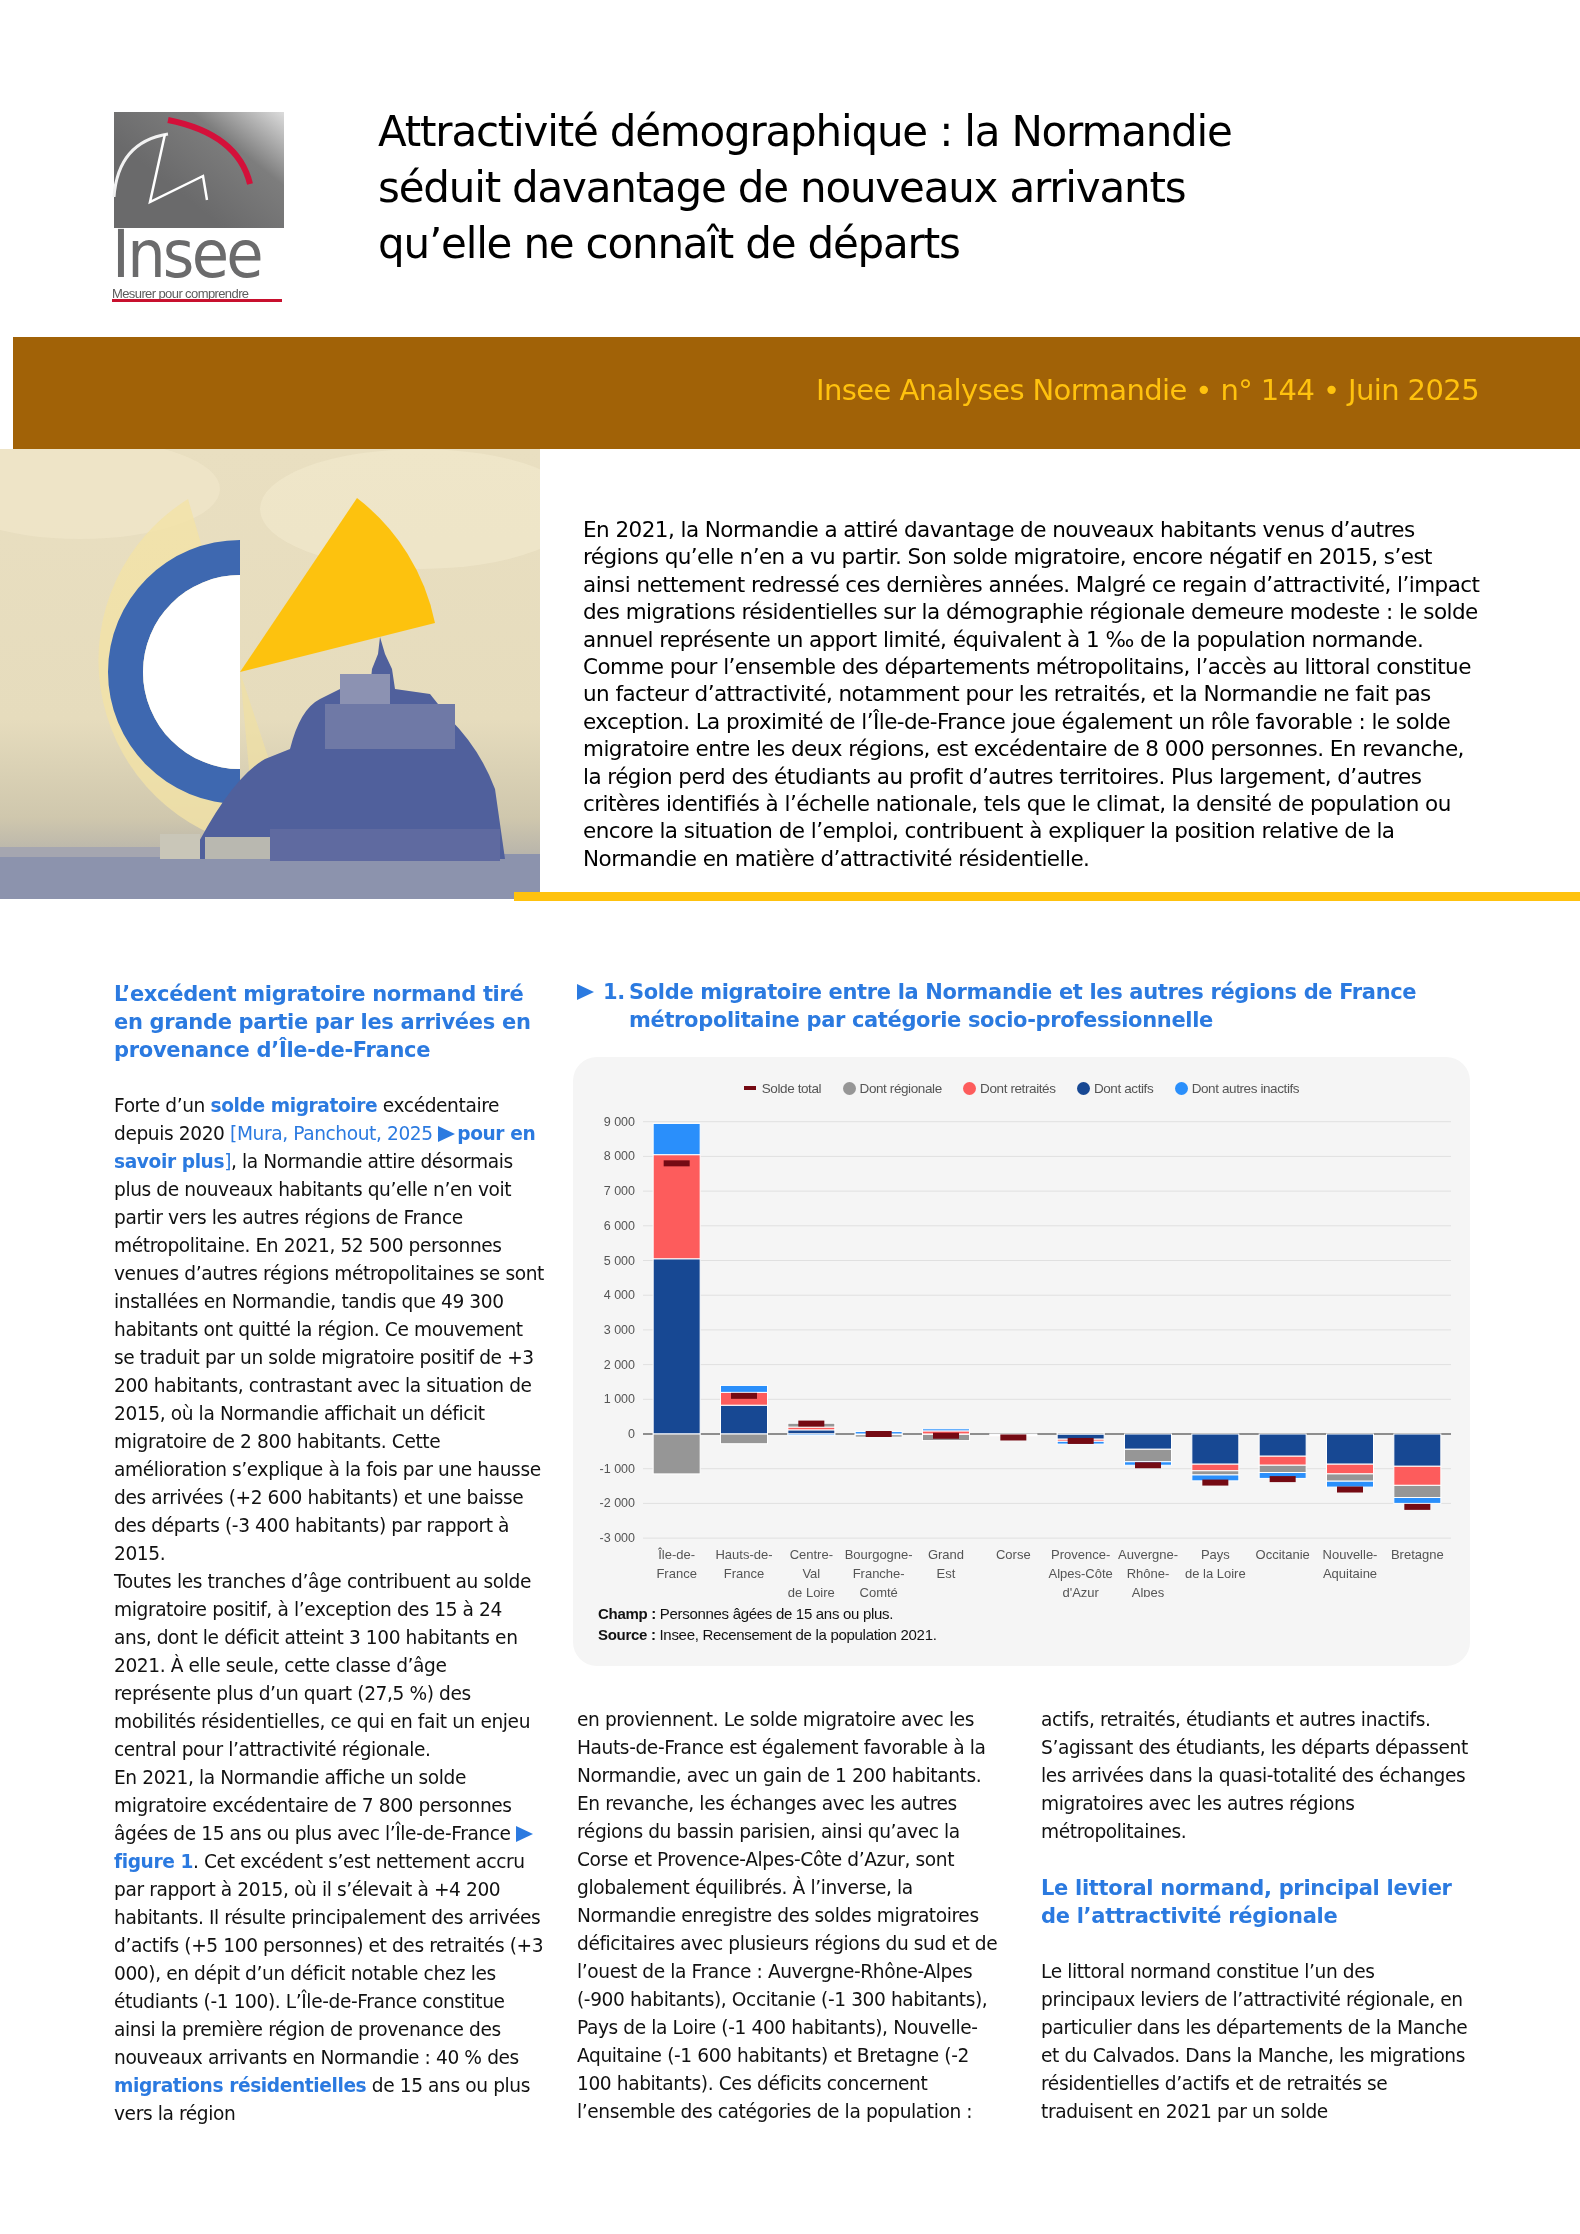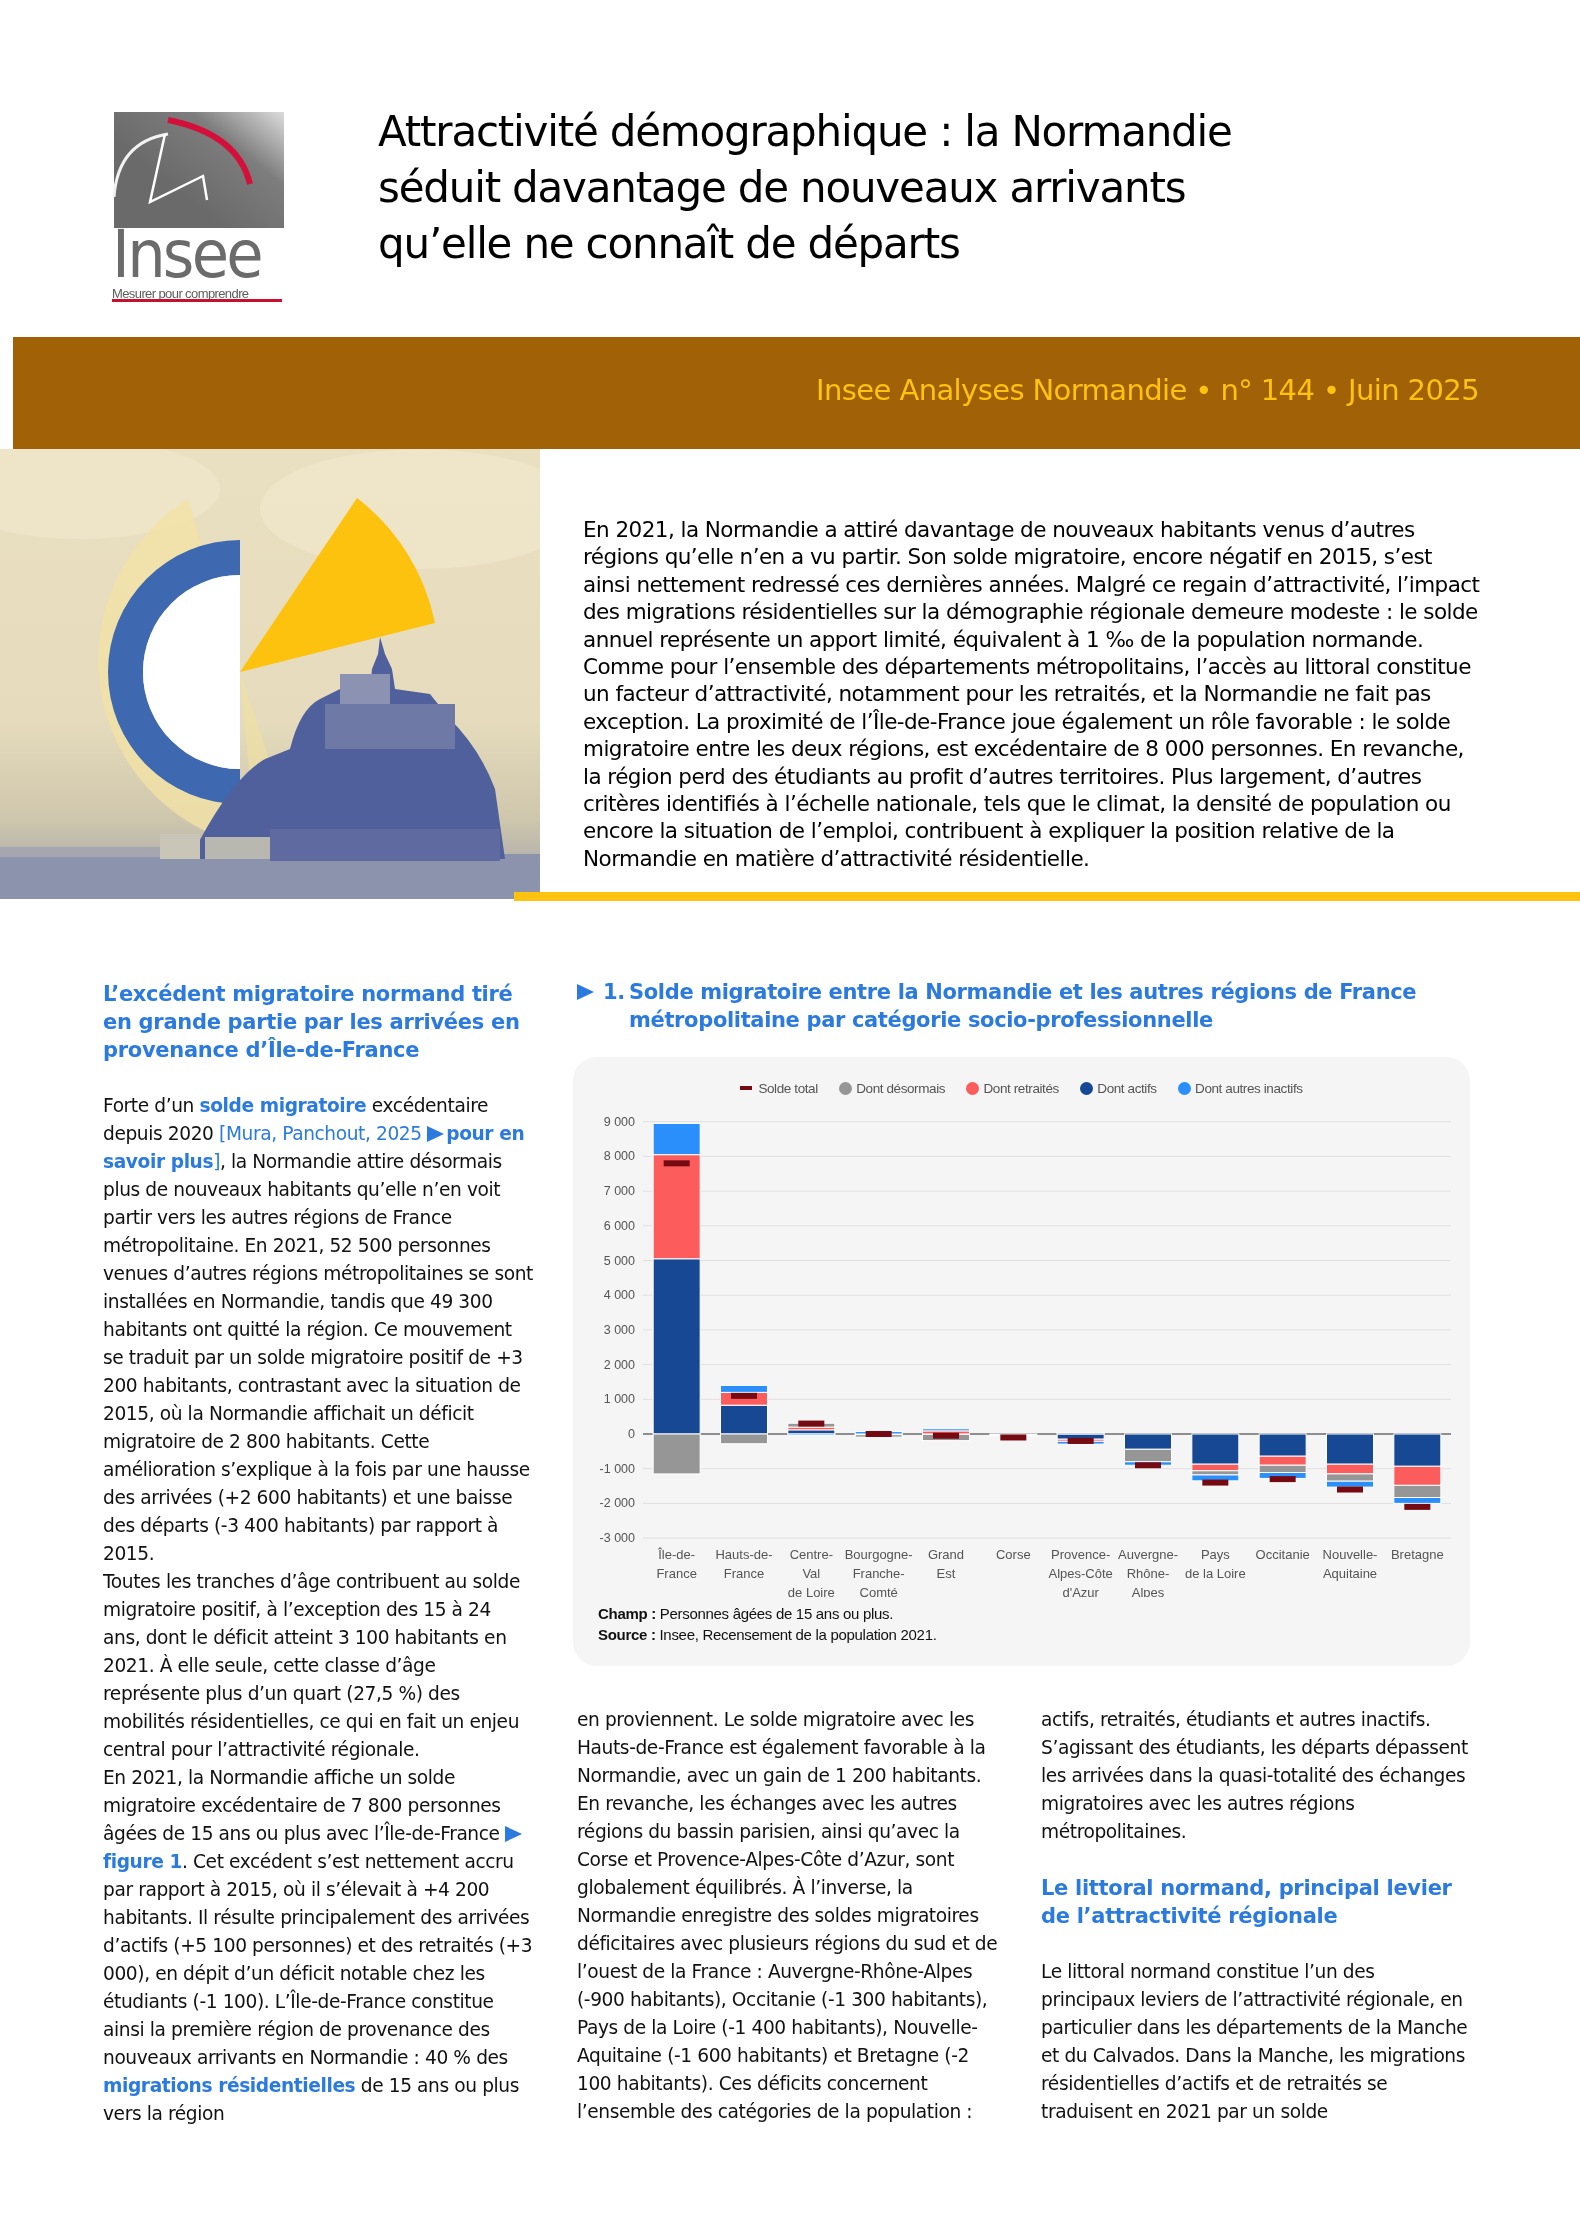--- a/index.html
+++ b/index.html
@@ -26,21 +26,21 @@
     background: linear-gradient(180deg, #e9dfc1 0%, #e6dcbd 60%, #cfc7ad 82%, #9d9fa8 100%); }
   .hero svg { position: absolute; left: 0; top: 0; }
   .yellow-rule { position: absolute; left: 514px; top: 892px; width: 1066px; height: 9px; background: #ffc20e; }
 
   .intro { position: absolute; left: 583px; top: 476px; width: 900px; font-family: "DejaVu Sans", sans-serif;
     font-size: 21.5px; line-height: 27.4px; color: #000; letter-spacing: -0.55px; margin-top: 40px; }
 
   
   .col { position: absolute; font-family: "DejaVu Sans", sans-serif; font-size: 18.6px; line-height: 28px;
     color: #111; letter-spacing: -0.4px; }
-  .col1 { left: 103px; top: 980px; width: 430px; }
+  .col1 { left: 114px; top: 980px; width: 430px; }
   .col2 { left: 577px; top: 1706px; width: 430px; }
   .col3 { left: 1041px; top: 1706px; width: 430px; }
   .sec-head { font-weight: bold; color: #2b7ae0; font-size: 21px; line-height: 28px; letter-spacing: -0.3px; }
   .lnk { color: #2b7ae0; }
   .lnk-b { color: #2b7ae0; font-weight: bold; }
   .tri { display: inline-block; width: 0; height: 0; border-top: 8px solid transparent; border-bottom: 8px solid transparent;
     border-left: 17px solid #2b7ae0; vertical-align: -2px; margin-right: 2px; }
   .gap { height: 28px; }
 
   
@@ -133,21 +133,21 @@
 
 <div class="fig-title">
   <span class="tri"></span>
   <span class="num">1.</span>
   <span>Solde migratoire entre la Normandie et les autres régions de France métropolitaine par catégorie socio-professionnelle</span>
 </div>
 
 <div class="chart-card">
   <div class="legend">
     <span class="item"><span class="dash" style="background:#750a13"></span><span>Solde total</span></span>
-    <span class="item"><span class="sw" style="background:#969696"></span><span>Dont désormais</span></span>
+    <span class="item"><span class="sw" style="background:#969696"></span><span>Dont régionale</span></span>
     <span class="item"><span class="sw" style="background:#fd5c5c"></span><span>Dont retraités</span></span>
     <span class="item"><span class="sw" style="background:#174893"></span><span>Dont actifs</span></span>
     <span class="item"><span class="sw" style="background:#2a8ffb"></span><span>Dont autres inactifs</span></span>
   </div>
   <svg class="chart-svg" id="chart" width="897" height="540">
       <line x1="70" x2="878" y1="64.69999999999999" y2="64.69999999999999" stroke="#e0e0e0" stroke-width="1"></line>
       <text x="62" y="68.69999999999999" text-anchor="end" font-size="12.5" fill="#555" font-family="Liberation Sans, sans-serif">9 000</text>
       <line x1="70" x2="878" y1="99.39999999999998" y2="99.39999999999998" stroke="#e0e0e0" stroke-width="1"></line>
       <text x="62" y="103.39999999999998" text-anchor="end" font-size="12.5" fill="#555" font-family="Liberation Sans, sans-serif">8 000</text>
       <line x1="70" x2="878" y1="134.1" y2="134.1" stroke="#e0e0e0" stroke-width="1"></line>

